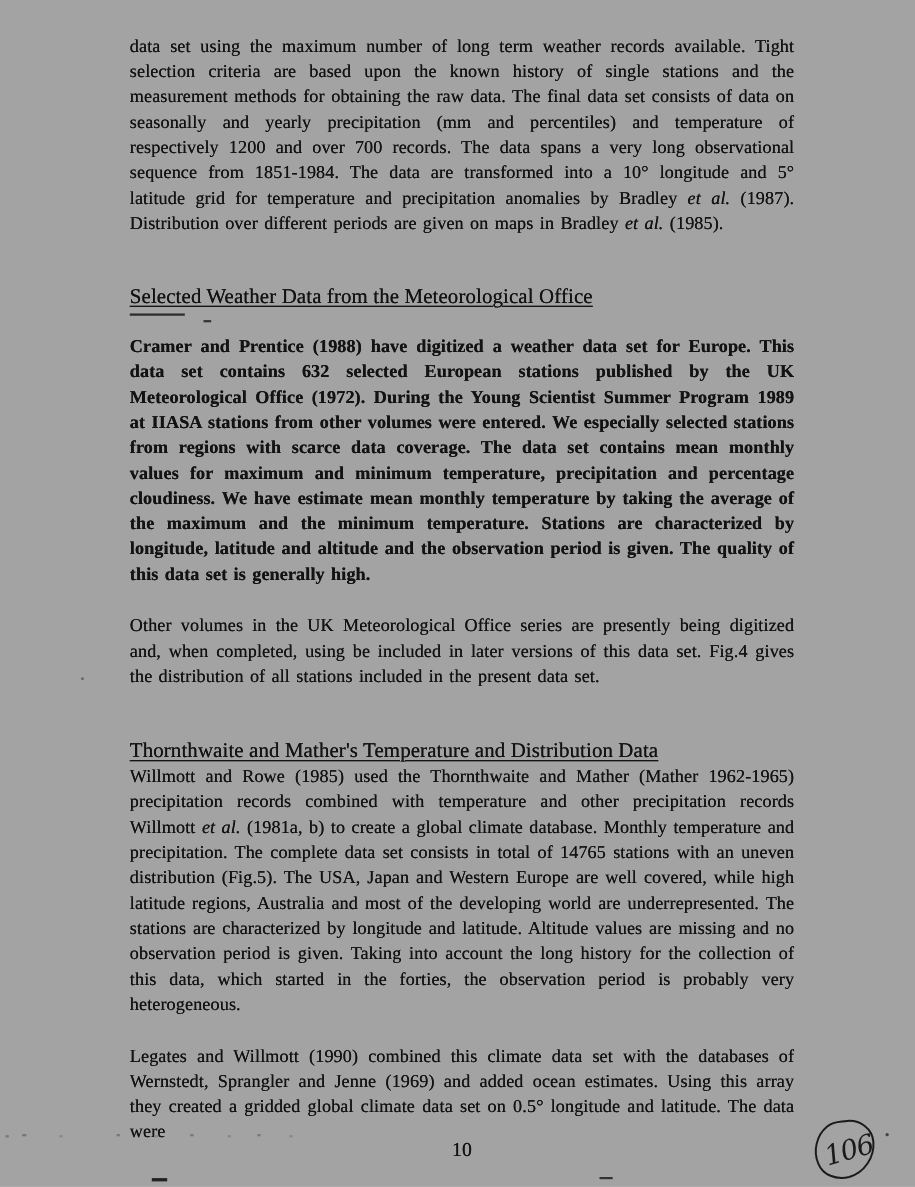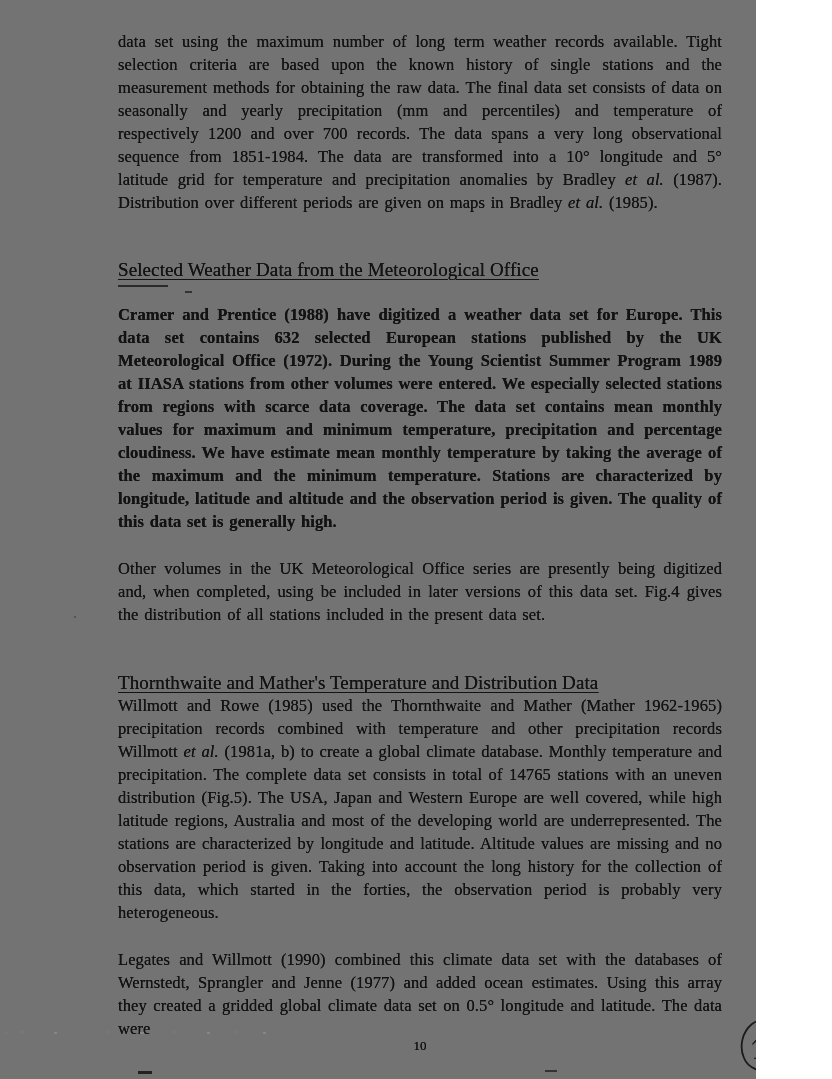--- a/index.html
+++ b/index.html
@@ -2,23 +2,23 @@
 <html><head>
 <meta charset="utf-8">
 <style>
   html, body {
     margin: 0;
     padding: 0;
     background: #ffffff;
   }
   .page {
     position: relative;
-    width: 756px;
+    width: 832px;
     height: 1079px;
-    background: #737373;
+    background: #a3a3a3;
     overflow: hidden;
     font-family: "Liberation Serif", serif;
     color: #131313;
   }
   .content {
     position: absolute;
     left: 118px;
     top: 30px;
     width: 604px;
   }
@@ -48,21 +48,21 @@
   .mt-p3 { margin-top: 24px; }
   .mt-h2 { margin-top: 45px; }
   .mt-p4 { }
   .mt-p5 { margin-top: 24px; }
   .page-number {
     position: absolute;
     left: 118px;
     top: 1034px;
     width: 604px;
     text-align: center;
-    font-size: 13px;
+    font-size: 18px;
     line-height: 23px;
     text-shadow: 0 0 0.4px #131313;
   }
   .handwritten {
     position: absolute;
     left: 736px;
     top: 1016px;
     width: 64px;
     height: 58px;
   }
@@ -104,21 +104,21 @@
     <h2 class="heading mt-h1">Selected Weather Data from the Meteorological Office</h2>
 
     <p class="para mt-p2">Cramer and Prentice (1988) have digitized a weather data set for Europe. This data set contains 632 selected European stations published by the UK Meteorological Office (1972). During the Young Scientist Summer Program 1989 at IIASA stations from other volumes were entered. We especially selected stations from regions with scarce data coverage. The data set contains mean monthly values for maximum and minimum temperature, precipitation and percentage cloudiness. We have estimate mean monthly temperature by taking the average of the maximum and the minimum temperature. Stations are characterized by longitude, latitude and altitude and the observation period is given. The quality of this data set is generally high.</p>
 
     <p class="para mt-p3">Other volumes in the UK Meteorological Office series are presently being digitized and, when completed, using be included in later versions of this data set. Fig.4 gives the distribution of all stations included in the present data set.</p>
 
     <h2 class="heading mt-h2">Thornthwaite and Mather's Temperature and Distribution Data</h2>
 
     <p class="para mt-p4"><span>Willmott and Rowe (1985) used the Thornthwaite and Mather (Mather 1962-1965) precipitation records combined with temperature and other precipitation records Willmott </span><em>et al.</em><span> (1981a, b) to create a global climate database. Monthly temperature and precipitation. The complete data set consists in total of 14765 stations with an uneven distribution (Fig.5). The USA, Japan and Western Europe are well covered, while high latitude regions, Australia and most of the developing world are underrepresented. The stations are characterized by longitude and latitude. Altitude values are missing and no observation period is given. Taking into account the long history for the collection of this data, which started in the forties, the observation period is probably very heterogeneous.</span></p>
 
-    <p class="para mt-p5">Legates and Willmott (1990) combined this climate data set with the databases of Wernstedt, Sprangler and Jenne (1977) and added ocean estimates. Using this array they created a gridded global climate data set on 0.5° longitude and latitude. The data were</p>
+    <p class="para mt-p5">Legates and Willmott (1990) combined this climate data set with the databases of Wernstedt, Sprangler and Jenne (1969) and added ocean estimates. Using this array they created a gridded global climate data set on 0.5° longitude and latitude. The data were</p>
   </div>
 
   <div class="page-number">10</div>
 
   <svg class="handwritten" viewBox="0 0 64 58" xmlns="http://www.w3.org/2000/svg">
     <path d="M 34 3 C 46 2 57 10 58 22 C 59 36 50 50 36 54 C 24 57 12 52 8 42 C 3 31 6 16 16 8 C 22 3 28 4 34 3 Z" fill="none" stroke="#1a1a1a" stroke-width="1.8" stroke-linecap="round"></path>
     <text x="13" y="39" transform="rotate(-16 32 29)">106</text>
   </svg>
 
   <div class="artifact a-h1-smudge"></div>

